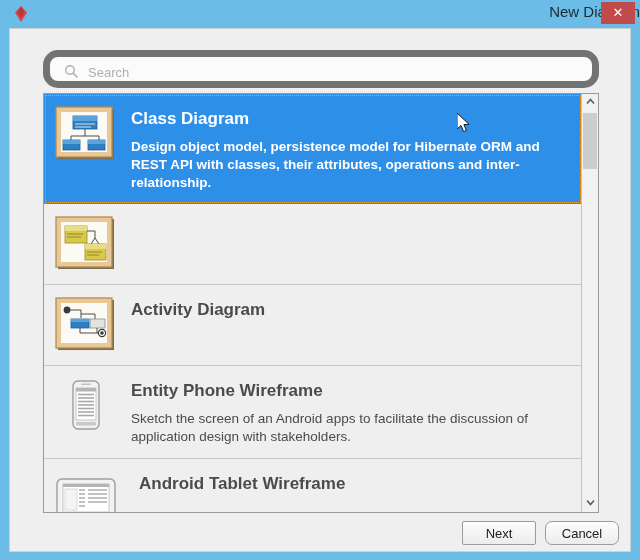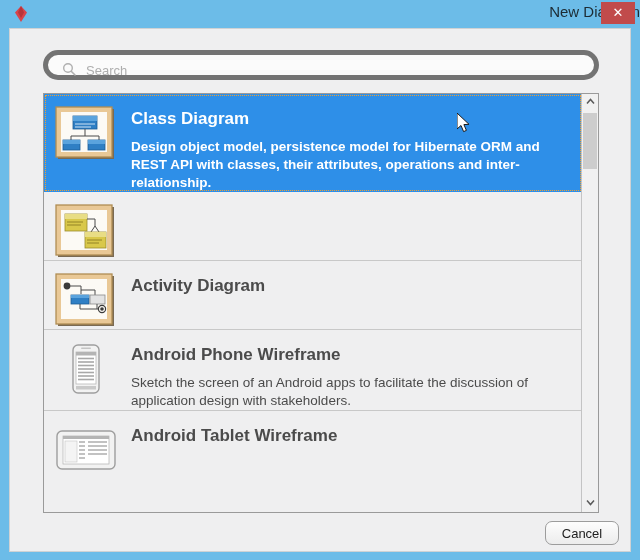--- a/index.html
+++ b/index.html
@@ -63,23 +63,23 @@
     width: 622px; height: 524px;
     background: #efeff0;
     border: 1px solid #cfd2d4;
     box-sizing: border-box;
   }
 
   
   #search-wrap {
     position: absolute;
     left: 33px; top: 21px;
-    width: 556px; height: 30px;
+    width: 556px; height: 38px;
     background: #fbfbfb;
-    border: 5px solid #737373;
+    border: 7px solid #737373;
     border-radius: 15px;
     box-sizing: border-box;
   }
   #search-icon {
     position: absolute;
     left: 14px; top: 7px;
     width: 15px; height: 15px;
   }
   #search-input {
     position: absolute;
@@ -108,27 +108,27 @@
     position: absolute;
     left: 0; top: 0;
     width: 538px; height: 418px;
     overflow: hidden;
   }
 
   .row {
     position: relative;
     display: flex;
     align-items: flex-start;
-    padding: 12px 10px 0 11px;
+    padding: 12px 10px 12px 11px;
     box-sizing: border-box;
     border-bottom: 1px solid #c8c8c8;
     background: #efeff0;
     cursor: pointer;
   }
-  .row:last-child { border-bottom: none; }
+  .row:last-child { border-bottom: none; gap: 8px; }
   .row.selected {
     background: #2e8fe8;
     border-bottom: none;
     outline: 1px dotted #f0a030;
     outline-offset: -2px;
   }
   .row-icon {
     flex: 0 0 auto;
     width: 62px; height: 56px;
     margin-right: 14px;
@@ -318,21 +318,21 @@
                 <line x1="23" y1="27" x2="39" y2="27"></line>
                 <line x1="23" y1="30.5" x2="39" y2="30.5"></line>
                 <line x1="23" y1="34" x2="39" y2="34"></line>
                 <line x1="23" y1="37.5" x2="39" y2="37.5"></line>
               </g>
               <rect x="21" y="44" width="20" height="3.5" fill="#c9c9c9"></rect>
               <rect x="26" y="5.5" width="10" height="1.6" rx="0.8" fill="#c4c4c4"></rect>
             </svg>
           </div>
           <div class="row-text">
-            <div class="row-title">Android Phone Wireframe</div>
+            <div class="row-title">Entity Phone Wireframe</div>
             <div class="row-desc">Sketch the screen of an Android apps to facilitate the discussion of application design with stakeholders.</div>
           </div>
         </div>
 
         <div class="row">
           <div class="row-icon">
             <svg width="62" height="56" viewBox="0 0 62 56">
               <rect x="2" y="8" width="58" height="38" rx="5" fill="#f2f2f2" stroke="#9e9e9e" stroke-width="1.4"></rect>
               <rect x="8" y="13" width="46" height="28" fill="#ffffff" stroke="#b9b9b9" stroke-width="0.8"></rect>
               <rect x="8" y="13" width="46" height="3" fill="#b4b4b4"></rect>
@@ -366,20 +366,21 @@
         </div>
         <div id="sb-thumb"></div>
         <div id="sb-down" class="sb-arrow">
           <svg width="9" height="7" viewBox="0 0 9 7">
             <polyline points="1,1.5 4.5,5.5 8,1.5" fill="none" stroke="#5a5a5a" stroke-width="1.5"></polyline>
           </svg>
         </div>
       </div>
     </div>
 
+    <button id="next-button" class="dlg-btn">Next</button>
     <button id="cancel-button" class="dlg-btn">Cancel</button>
   </div>
 
   <div id="mouse-cursor">
     <svg width="16" height="22" viewBox="0 0 16 22">
       <polygon points="0,0 0,16 4,12.5 6.6,18.6 9.4,17.4 6.9,11.6 12,11.3" fill="#ffffff" stroke="#1a1a1a" stroke-width="1"></polygon>
     </svg>
   </div>
 
 </div>

